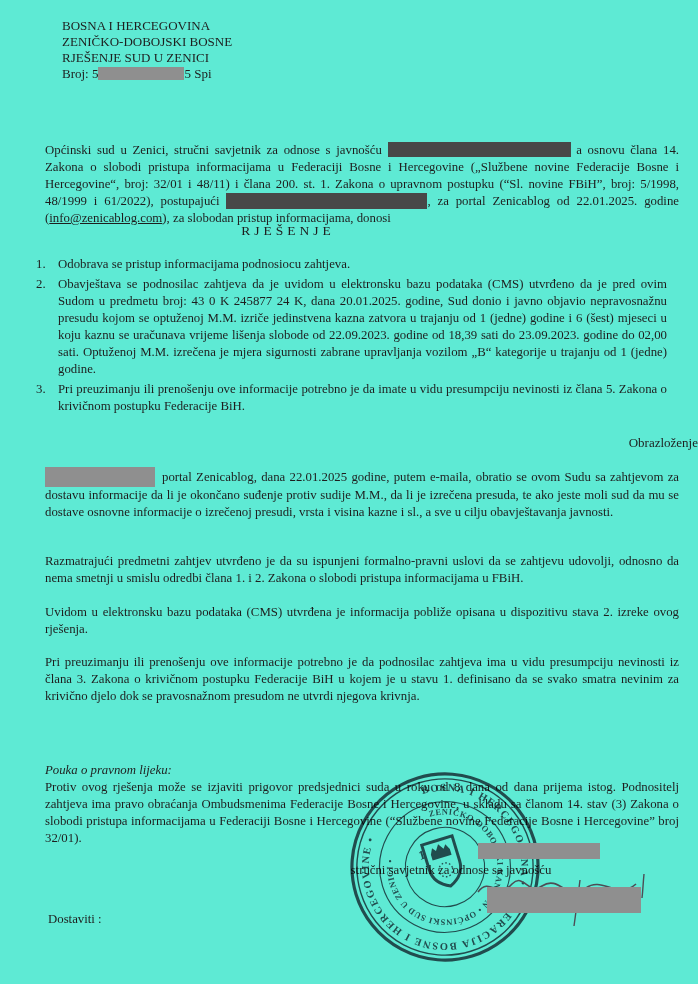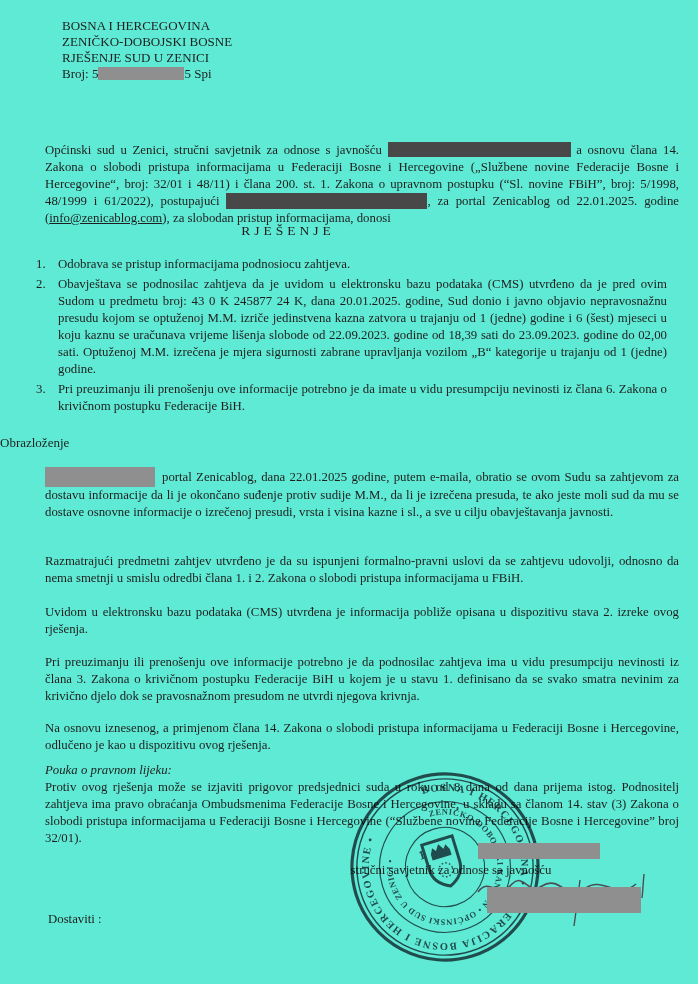--- a/index.html
+++ b/index.html
@@ -16,21 +16,21 @@
     font-size:12.8px;
     line-height:17px;
     overflow:hidden;
   }
   .abs{position:absolute;}
   .para{width:634px;left:33px;text-align:justify;margin:12px;}
   
   .letterhead{top:18px;left:62px;line-height:16px;font-size:13px;}
   
   .doc-title{top:214px;left:0;width:560px;text-align:center;letter-spacing:4px;font-size:13.5px;font-weight:400;margin:8px;}
-  .section-heading{left:0;width:698px;text-align:left;font-size:13px;margin:0;}
+  .section-heading{left:0;width:698px;text-align:right;font-size:13px;margin:0;}
   
   .dlist{top:256px;left:33px;width:634px;}
   .li{position:relative;padding-left:25px;text-align:justify;margin:0 0 3px 0;}
   .li .num{position:absolute;left:3px;top:0;}
   
   .redact{display:inline-block;background:var(--redaction_light,#8f8f8f);vertical-align:-2px;}
   .redact.dark{background:var(--redaction_dark,#4a4a4a);}
   .r-brojnum{width:86px;height:13px;}
   .r-intro1{width:183px;height:15px;vertical-align:-3px;}
   .r-intro2{width:201px;height:16px;vertical-align:-4px;}
@@ -73,35 +73,34 @@
     <div class="li">
       <span class="num">1.</span>
       <span>Odobrava se pristup informacijama podnosiocu zahtjeva.</span>
     </div>
     <div class="li">
       <span class="num">2.</span>
       <span>Obavještava se podnosilac zahtjeva da je uvidom u elektronsku bazu podataka (CMS) utvrđeno da je pred ovim Sudom u predmetu broj: 43 0 K 245877 24 K, dana 20.01.2025. godine, Sud donio i javno objavio nepravosnažnu presudu kojom se optuženoj M.M. izriče jedinstvena kazna zatvora u trajanju od 1 (jedne) godine i 6 (šest) mjeseci u koju kaznu se uračunava vrijeme lišenja slobode od 22.09.2023. godine od 18,39 sati do 23.09.2023. godine do 02,00 sati. Optuženoj M.M. izrečena je mjera sigurnosti zabrane upravljanja vozilom „B“ kategorije u trajanju od 1 (jedne) godine.</span>
     </div>
     <div class="li">
       <span class="num">3.</span>
-      <span>Pri preuzimanju ili prenošenju ove informacije potrebno je da imate u vidu presumpciju nevinosti iz člana 6. Zakona o krivičnom postupku Federacije BiH.</span>
+      <span>Pri preuzimanju ili prenošenju ove informacije potrebno je da imate u vidu presumpciju nevinosti iz člana 5. Zakona o krivičnom postupku Federacije BiH.</span>
     </div>
   </div>
 
   <div class="abs section-heading" style="top:434px;">Obrazloženje</div>
 
   <p class="abs para" style="top:455px;"><span class="redact r-applicant"></span><span>portal Zenicablog, dana 22.01.2025 godine, putem e-maila, obratio se ovom Sudu sa zahtjevom za dostavu informacije da li je okončano suđenje protiv sudije M.M., da li je izrečena presuda, te ako jeste moli sud da mu se dostave osnovne informacije o izrečenoj presudi, vrsta i visina kazne i sl., a sve u cilju obavještavanja javnosti.</span></p>
 
   <p class="abs para" style="top:541px;">Razmatrajući predmetni zahtjev utvrđeno je da su ispunjeni formalno-pravni uslovi da se zahtjevu udovolji, odnosno da nema smetnji u smislu odredbi člana 1. i 2. Zakona o slobodi pristupa informacijama u FBiH.</p>
 
   <p class="abs para" style="top:592px;">Uvidom u elektronsku bazu podataka (CMS) utvrđena je informacija pobliže opisana u dispozitivu stava 2. izreke ovog rješenja.</p>
 
   <p class="abs para" style="top:642px;">Pri preuzimanju ili prenošenju ove informacije potrebno je da podnosilac zahtjeva ima u vidu presumpciju nevinosti iz člana 3. Zakona o krivičnom postupku Federacije BiH u kojem je u stavu 1. definisano da se svako smatra nevinim za krivično djelo dok se pravosnažnom presudom ne utvrdi njegova krivnja.</p>
 
-  <p class="abs para" style="top:708px;">Na osnovu iznesenog, a primjenom člana 14. Zakona o slobodi pristupa informacijama u Federaciji Bosne i Hercegovine, odlučeno je kao u dispozitivu ovog rješenja.</p>
 
   <p class="abs para pouka-block"><span class="pouka-head">Pouka o pravnom lijeku:</span><span>Protiv ovog rješenja može se izjaviti prigovor predsjednici suda u roku od 8 dana od dana prijema istog. Podnositelj zahtjeva  ima pravo obraćanja Ombudsmenima Federacije Bosne i Hercegovine, u skladu sa članom 14. stav (3)  Zakona o slobodi pristupa informacijama u Federaciji Bosne i Hercegovine (“Službene novine Federacije Bosne i Hercegovine” broj 32/01).</span></p>
 
   <div class="abs stamp">
     <svg viewBox="0 0 200 200">
       <g transform="rotate(-17 100 100)">
         <circle cx="100" cy="100" r="94" stroke-width="3.2"></circle>
         <circle cx="100" cy="100" r="89" stroke-width="1.4"></circle>
         <circle cx="100" cy="100" r="66" stroke-width="1.2"></circle>
         <circle cx="100" cy="100" r="40" stroke-width="1.1"></circle>

